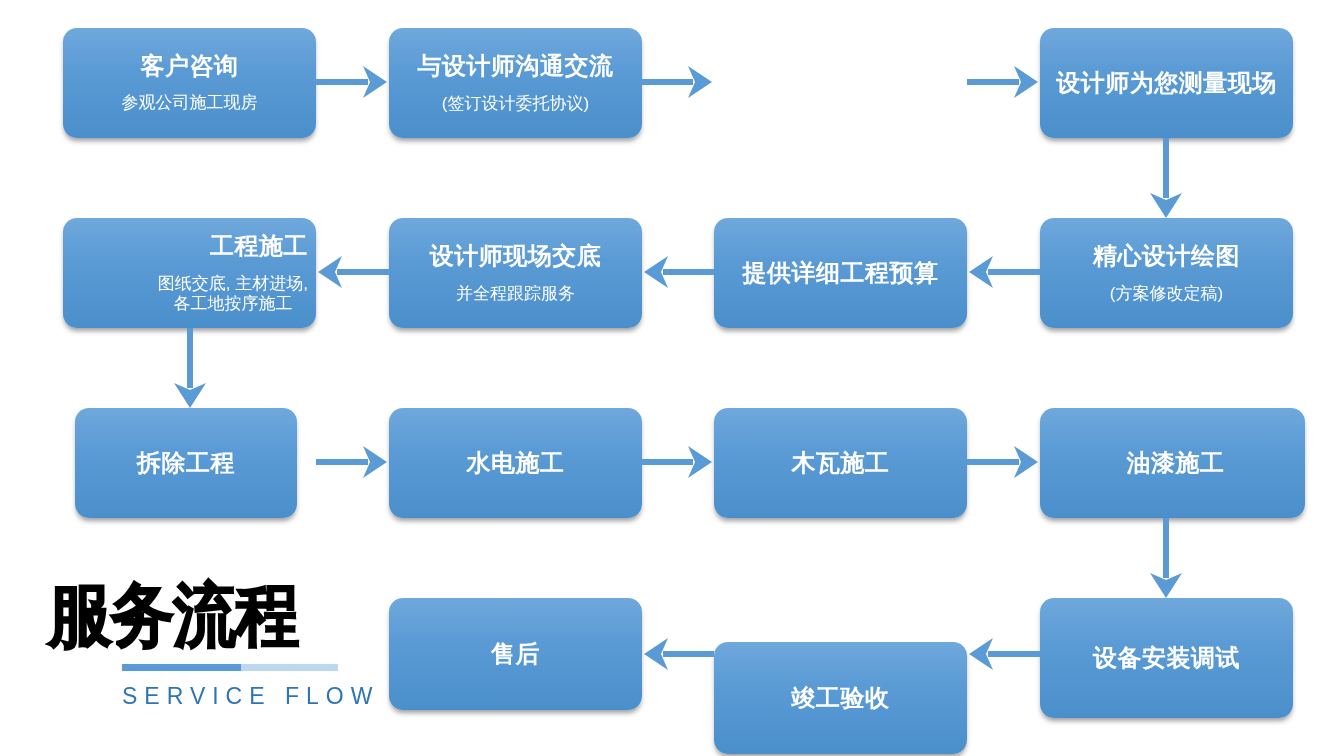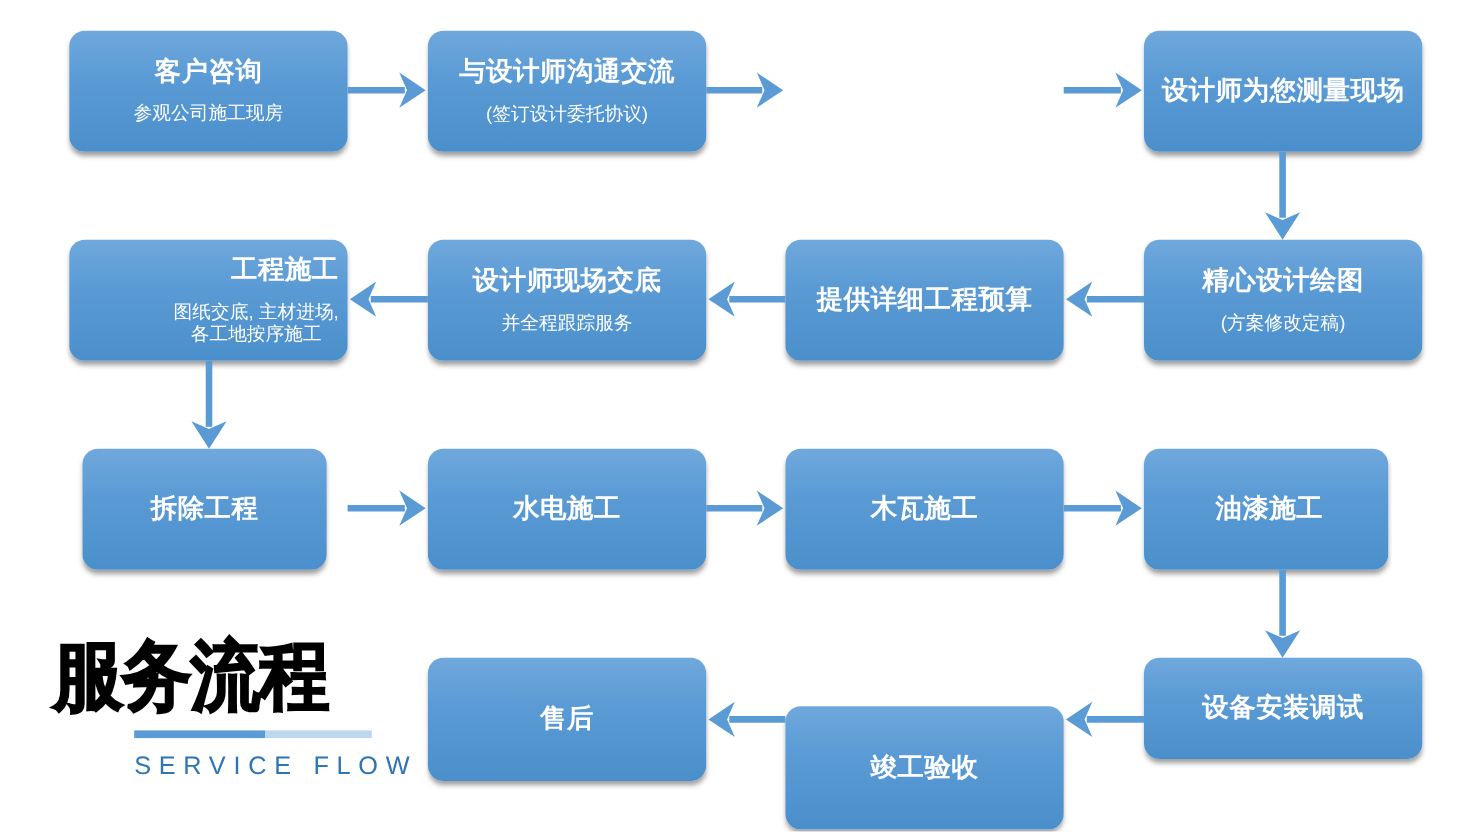--- a/index.html
+++ b/index.html
@@ -156,33 +156,33 @@
   </div>
 
   <div class="node nosub" style="left:389px; top:408px; width:253px; height:110px;">
     <div class="title">水电施工</div>
   </div>
 
   <div class="node nosub" style="left:714px; top:408px; width:253px; height:110px;">
     <div class="title">木瓦施工</div>
   </div>
 
-  <div class="node nosub" style="left:1040px; top:408px; width:222px; height:110px;padding-left:14px;">
+  <div class="node nosub" style="left:1040px; top:408px; width:265px; height:110px;padding-left:14px;">
     <div class="title">油漆施工</div>
   </div>
 
   <div class="node nosub" style="left:389px; top:598px; width:253px; height:112px;justify-content:center;">
     <div class="title">售后</div>
   </div>
 
   <div class="node nosub" style="left:714px; top:598px; width:253px; height:112px;margin-top:44px;">
     <div class="title">竣工验收</div>
   </div>
 
-  <div class="node nosub" style="left:1040px; top:598px; width:253px; height:92px;">
+  <div class="node nosub" style="left:1040px; top:598px; width:253px; height:120px;">
     <div class="title">设备安装调试</div>
   </div>
 
   <div class="conn" style="left:316px; top:62px; width:73px; height:40px;">
     <svg width="73" height="40" viewBox="0 0 73 40">
       <path d="M0,20 L52,20" stroke="#5B9BD5" stroke-width="6" fill="none"></path>
       <path d="M47,4 L71,20 L47,36 L54,20 Z" fill="#5B9BD5"></path>
     </svg>
   </div>
   <div class="conn" style="left:642px; top:62px; width:72px; height:40px;">

